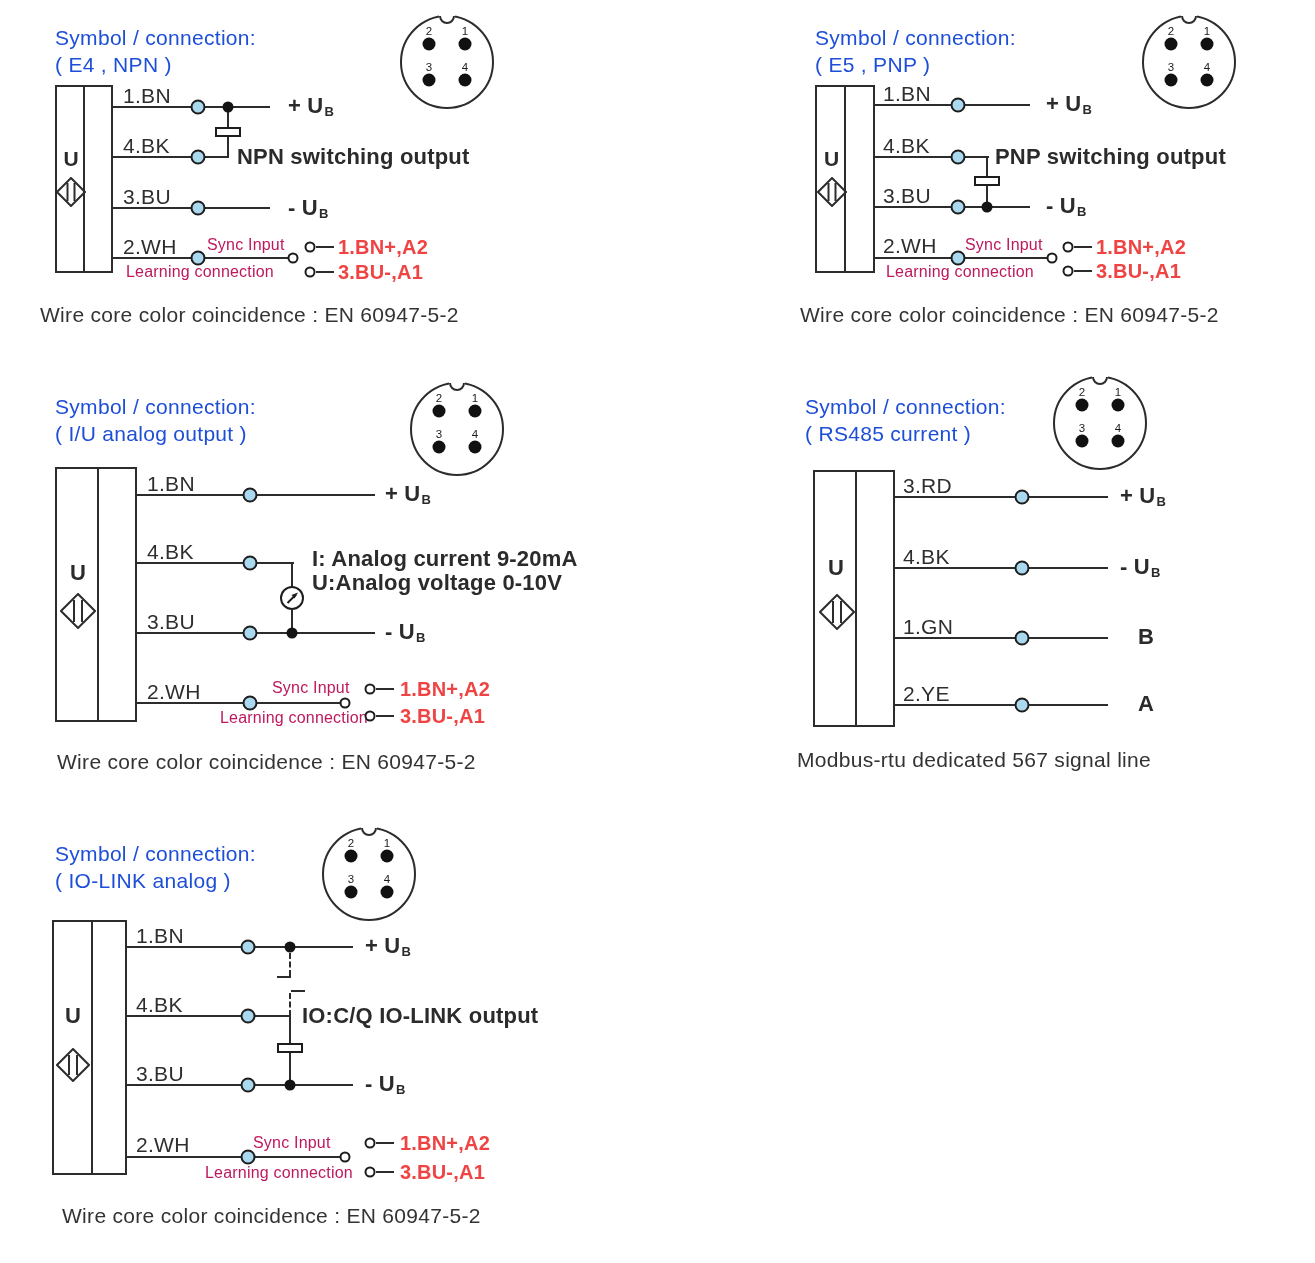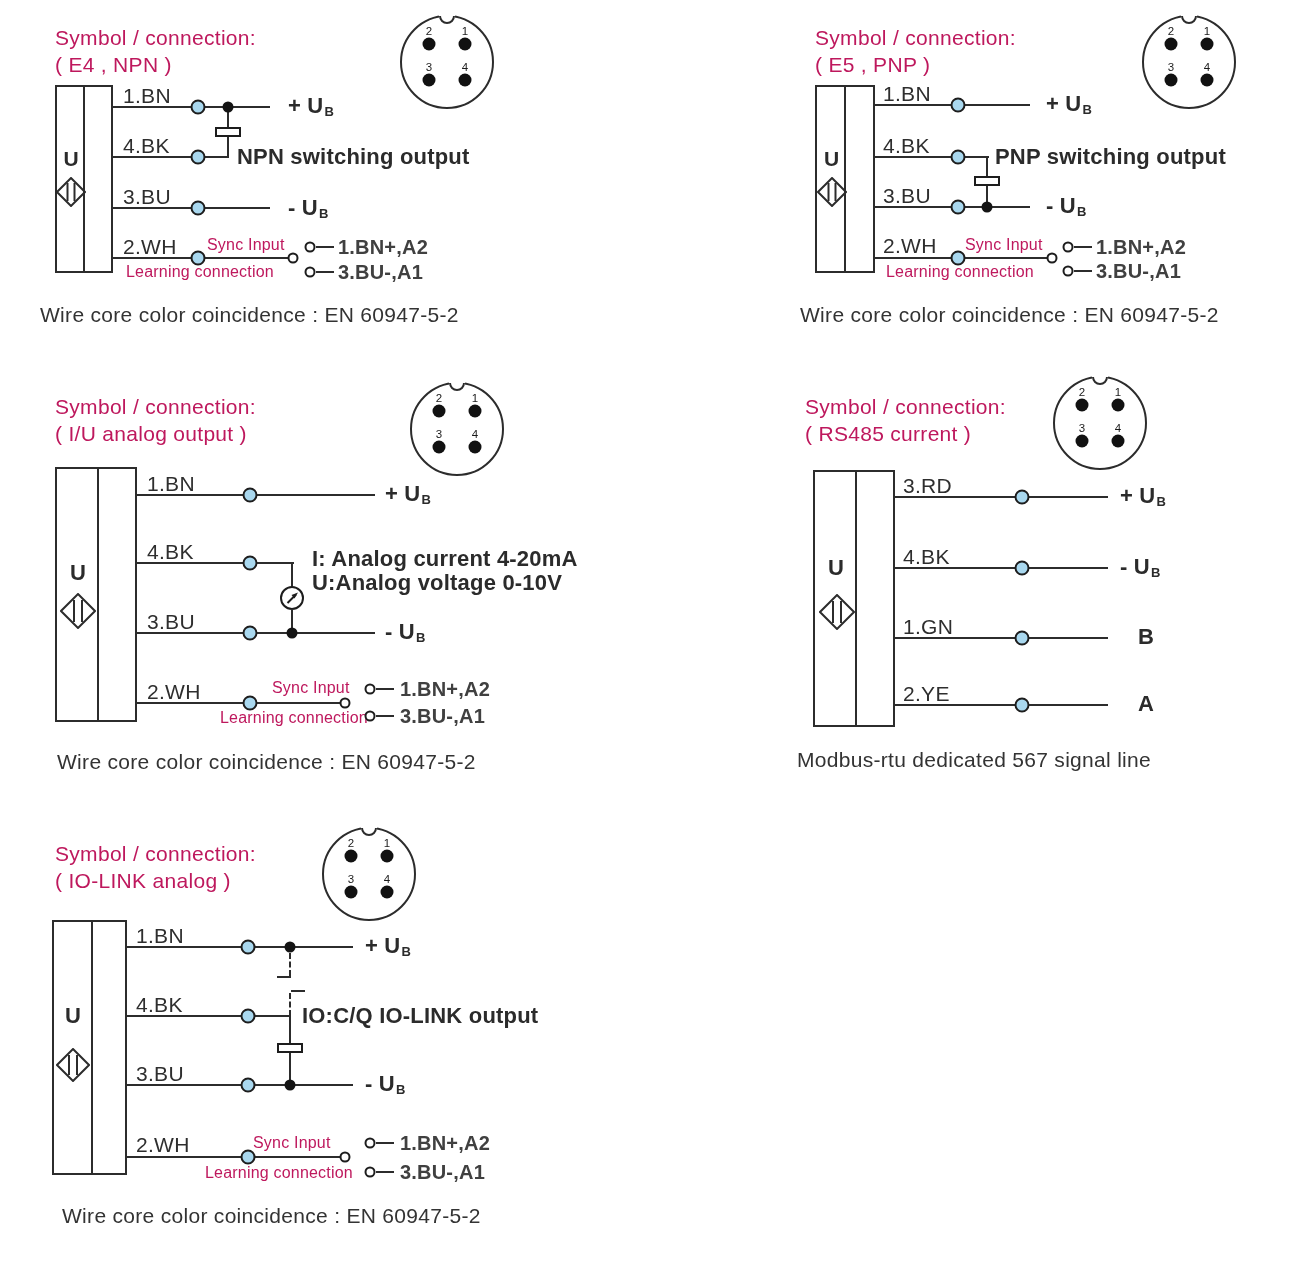--- a/index.html
+++ b/index.html
@@ -12,25 +12,25 @@
   .vl { position:absolute; width:2px; background:#2c2c2c; }
   .vl-dash { position:absolute; width:0; border-left:2px dashed #2c2c2c; }
   .bdot { position:absolute; width:15px; height:15px; border-radius:50%;
           background:#a9d8ef; border:2px solid #1d1d1d; transform:translate(-50%,-50%); }
   .kdot { position:absolute; width:11px; height:11px; border-radius:50%;
           background:#141414; transform:translate(-50%,-50%); }
   .odot { position:absolute; width:11px; height:11px; border-radius:50%;
           background:#fff; border:2px solid #1d1d1d; transform:translate(-50%,-50%); }
   .res  { position:absolute; width:26px; height:10px; background:#fff;
           border:2px solid #1d1d1d; transform:translate(-50%,-50%); }
-  .title { position:absolute; font-size:21px; line-height:27px; color:#be185d; letter-spacing:.3px; white-space:nowrap; }
+  .title { position:absolute; font-size:21px; line-height:27px; color:#1d4ed8; letter-spacing:.3px; white-space:nowrap; }
   .wlbl  { position:absolute; font-size:21px; line-height:23px; color:#2e2e2e; letter-spacing:.3px; white-space:nowrap; }
   .olbl  { position:absolute; font-size:22px; line-height:26px; font-weight:600; color:#2b2b2b; letter-spacing:.2px; white-space:nowrap; }
   .slbl  { position:absolute; font-size:16px; line-height:18px; color:#be185d; letter-spacing:.2px; white-space:nowrap; }
-  .rlbl  { position:absolute; font-size:20px; line-height:24px; font-weight:600; color:#404040; letter-spacing:.2px; white-space:nowrap; }
+  .rlbl  { position:absolute; font-size:20px; line-height:24px; font-weight:600; color:#ef4444; letter-spacing:.2px; white-space:nowrap; }
   .foot  { position:absolute; font-size:21px; line-height:25px; color:#333333; letter-spacing:.3px; white-space:nowrap; }
   .sub   { font-size:13px; font-weight:600; vertical-align:baseline; position:relative; top:3px; margin-left:1px; }
   .sensor { position:absolute; border:2px solid #2c2c2c; background:#fff; }
   .sensor .divider { position:absolute; top:0; bottom:0; width:2px; background:#2c2c2c; }
   .sensor .ulbl { position:absolute; font-size:21px; font-weight:700; color:#2b2b2b; text-align:center; }
   .connector, .meter, .diamond { position:absolute; }
   svg .stroke { stroke:#2c2c2c; stroke-width:2; fill:none; }
   svg text { font-family:"Liberation Sans", sans-serif; font-size:11.5px; fill:#1a1a1a; text-anchor:middle; }
 </style>
 </head>
@@ -210,21 +210,21 @@
 <div class="wlbl" style="left:147px;top:610px">3.BU</div>
 <div class="wlbl" style="left:147px;top:680px">2.WH</div>
 
 <div class="bdot" style="left:250px;top:495px"></div>
 <div class="bdot" style="left:250px;top:563px"></div>
 <div class="bdot" style="left:250px;top:633px"></div>
 <div class="bdot" style="left:250px;top:703px"></div>
 <div class="kdot" style="left:292px;top:633px"></div>
 
 <div class="olbl" style="left:385px;top:481px"><span>+ U</span><span class="sub">B</span></div>
-<div class="olbl" style="left:312px;top:546px;line-height:25px">I: Analog current 4-20mA</div>
+<div class="olbl" style="left:312px;top:546px;line-height:25px">I: Analog current 9-20mA</div>
 <div class="olbl" style="left:312px;top:570px;line-height:25px">U:Analog voltage 0-10V</div>
 <div class="olbl" style="left:385px;top:619px"><span>- U</span><span class="sub">B</span></div>
 
 <div class="slbl" style="left:272px;top:679px">Sync Input</div>
 <div class="slbl" style="left:220px;top:709px">Learning connection</div>
 <div class="odot" style="left:345px;top:703px"></div>
 
 <div class="odot" style="left:370px;top:689px"></div>
 <div class="hl" style="left:376px;top:688px;width:18px"></div>
 <div class="rlbl" style="left:400px;top:677px">1.BN+,A2</div>

